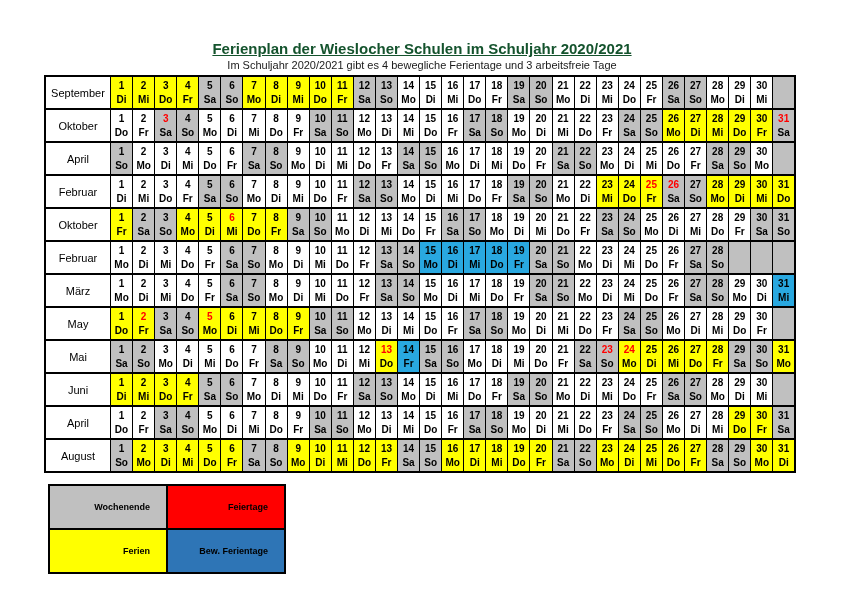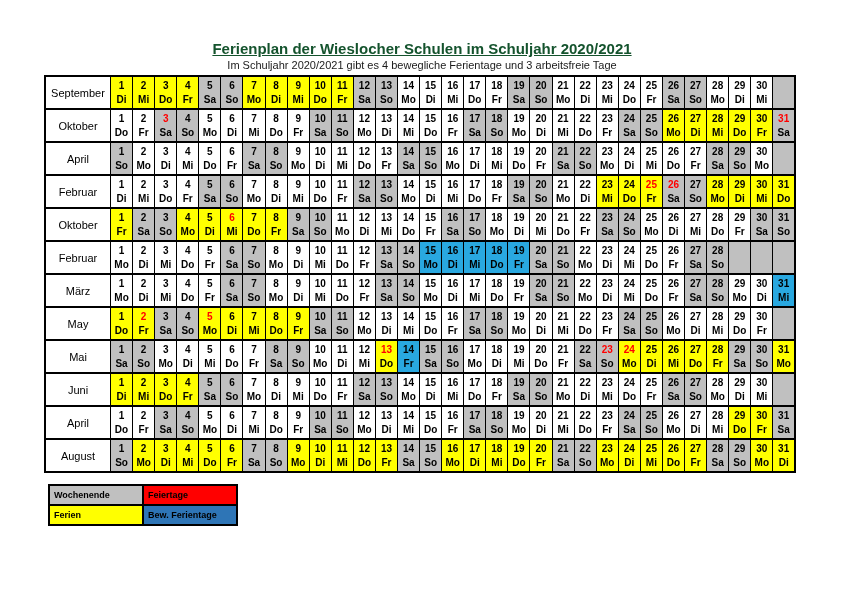--- a/index.html
+++ b/index.html
@@ -66,22 +66,22 @@
   td.movable  { background: var(--beweglich, #29a8e0); }
   td.filler   { background: var(--weekend, #c0c0c0); }
   table.legend {
     border-collapse: collapse;
     margin: 11px 0 0 4px;
   }
   table.legend td {
     border: 2px solid #000;
     width: 84px;
     height: 10px;
-    padding: 4px;
-    text-align: left;
+    padding: 16px;
+    text-align: right;
     font-size: 9px;
     font-weight: bold;
     color: #000;
     line-height: 10px;
   }
   td.lg-weekend   { background: var(--weekend, #c0c0c0); }
   td.lg-feiertag  { background: var(--feiertag, #ff0000); }
   td.lg-ferien    { background: var(--ferien, #ffff00); }
   td.lg-beweglich { background: var(--legend-blue, #2e75b6); }
 </style>

